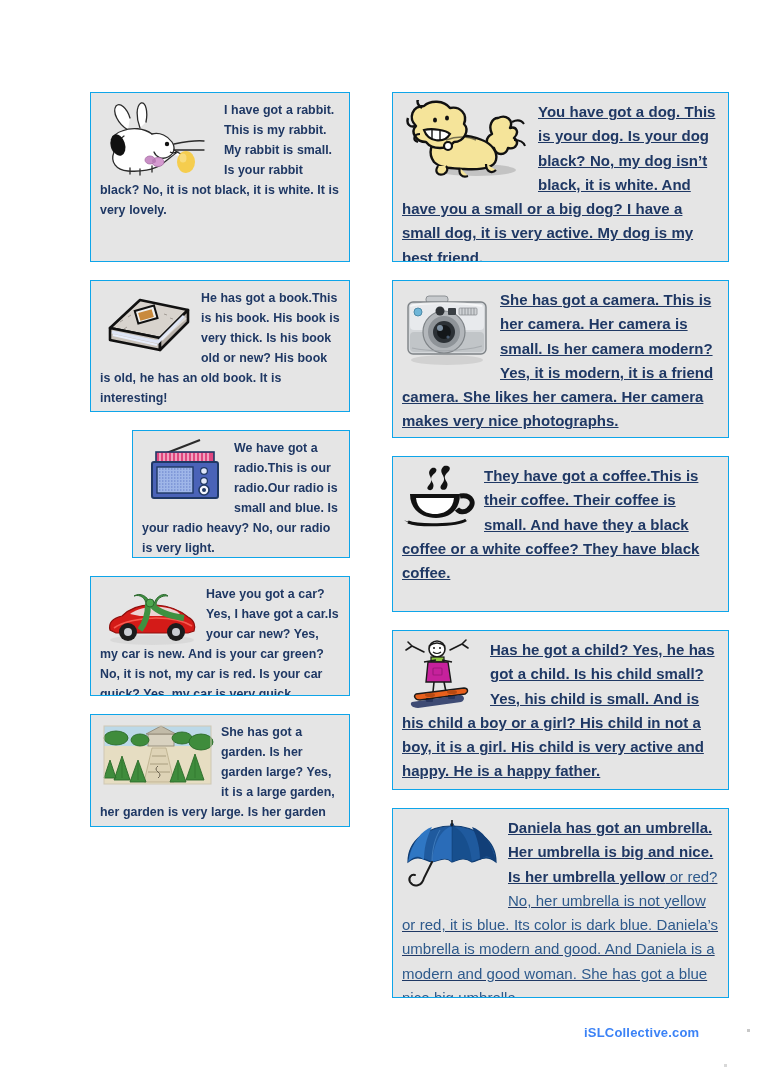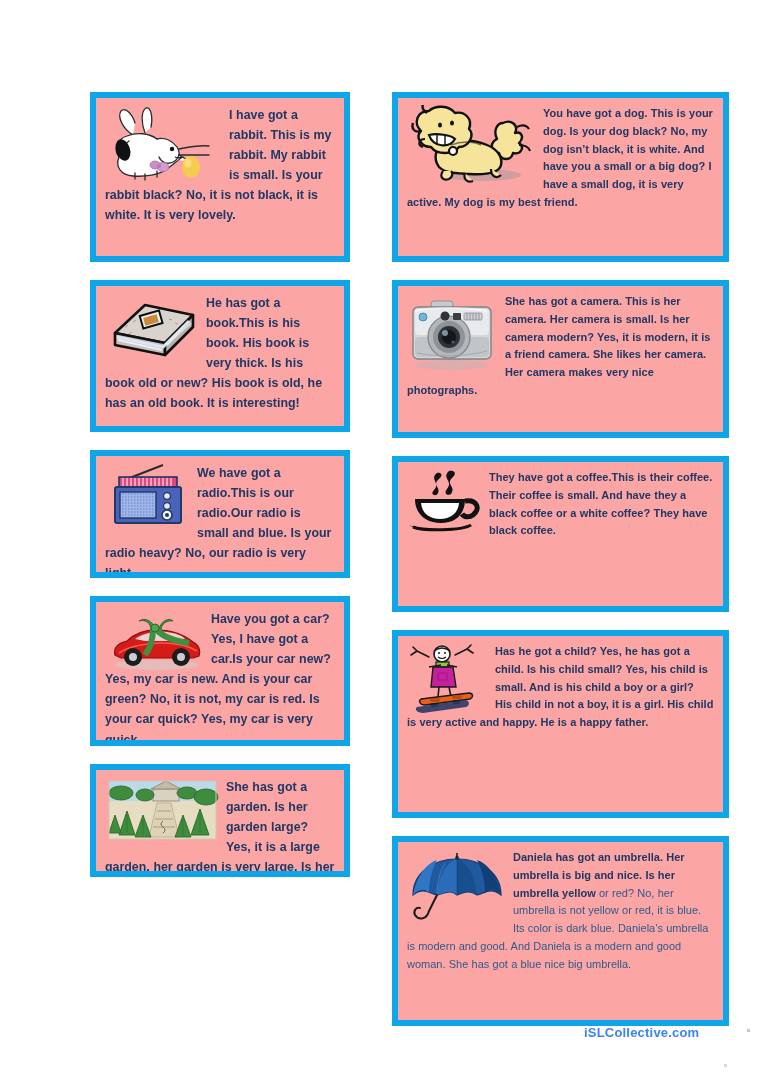--- a/index.html
+++ b/index.html
@@ -24,36 +24,36 @@
   
   .col {
     position: absolute;
     top: 92px;
   }
   .col-left  { left: 90px;  width: 260px; }
   .col-right { left: 392px; width: 337px; }
 
   
   .card {
-    border: 6px solid #0ea5e9;
-    background: #fca5a5;
+    border: 1px solid #0ea5e9;
+    background: #e5e5e5;
     box-sizing: border-box;
     margin-bottom: 18px;
     padding: 7px 9px 8px 9px;
     overflow: hidden;
   }
   .card-body {
     color: #1F3864;
     font-weight: bold;
     font-size: 12.4px;
     line-height: 1.62;
     text-align: left;
     word-spacing: 0.2px;
   }
-  .col-right .card-body { font-size: 11px; }
+  .col-right .card-body { font-size: 15px; text-decoration: underline; }
 
   
   .card-body .lead-bold { font-weight: bold; color: #1F3864; }
   .card-body .tail-regular {
     font-weight: normal;
     color: #2E5A8C;
   }
 
   
   .art {
@@ -121,40 +121,40 @@
             <ellipse cx="50" cy="60" rx="5" ry="4" fill="#c98fc6" stroke="#a86fa5" stroke-width="0.8"></ellipse>
             <circle cx="54" cy="61" r="2" fill="#b87ab5"></circle>
           </g>
           <ellipse cx="86" cy="62" rx="9" ry="11" fill="#f5cd4e"></ellipse>
           <ellipse cx="83" cy="58" rx="3.5" ry="4.5" fill="#f9e08a" opacity="0.8"></ellipse>
         </svg>
       </div>
       <div class="card-body">I have got a rabbit. This is my rabbit. My rabbit is small. Is your rabbit black? No, it is not black, it is white. It is very lovely.</div>
     </div>
 
-    <div class="card" style="height:152px;">
+    <div class="card" style="height:132px;">
       <div class="art" style="width:95px;height:72px;margin-bottom:-6px;">
         <svg width="95" height="72" viewBox="0 0 95 72">
           <path d="M10 40 L40 12 L88 22 L60 50 Z" fill="#d8d3cd" stroke="#111" stroke-width="2.6" stroke-linejoin="round"></path>
           <path d="M10 40 L10 52 L60 62 L60 50 Z" fill="#c9c3bc" stroke="#111" stroke-width="2.6" stroke-linejoin="round"></path>
           <path d="M60 50 L60 62 L88 34 L88 22 Z" fill="#b9b2ab" stroke="#111" stroke-width="2.6" stroke-linejoin="round"></path>
           <path d="M12 44 L58 54 L84 28" fill="none" stroke="#dde4f4" stroke-width="3"></path>
           <path d="M13 47 L57 57" stroke="#e8eefb" stroke-width="2.2" fill="none"></path>
           <rect x="36" y="20" width="20" height="13" fill="#f0f0ef" stroke="#111" stroke-width="2" transform="rotate(-16 46 26)"></rect>
           <rect x="39" y="23" width="14" height="8" fill="#c98a3d" transform="rotate(-16 46 27)"></rect>
           <g stroke="#8d867f" stroke-width="1" opacity="0.7">
             <path d="M20 34 l3 -2 M28 29 l3 -2 M64 26 l3 1 M70 30 l3 1 M24 41 l3 -2"></path>
           </g>
           <path d="M62 52 C66 48 74 40 86 30" stroke="#fff" stroke-width="2" fill="none" opacity="0.5"></path>
         </svg>
       </div>
       <div class="card-body">He has got a book.This is his book. His book is very thick. Is his book old or new? His book is old, he has an old book. It is interesting!</div>
     </div>
 
-    <div class="card" style="height:128px;">
+    <div class="card" style="height:128px;margin-left:42px;">
       <div class="art" style="width:86px;height:66px;margin-bottom:-4px;">
         <svg width="86" height="66" viewBox="0 0 86 66">
           <path d="M22 16 L58 2" stroke="#2b2b2b" stroke-width="2" fill="none"></path>
           <rect x="14" y="14" width="58" height="10" fill="#e0467f" stroke="#1f3864" stroke-width="1.6"></rect>
           <g stroke="#ffffff" stroke-width="1">
             <path d="M18 15 v8 M22 15 v8 M26 15 v8 M30 15 v8 M34 15 v8 M38 15 v8 M42 15 v8 M46 15 v8 M50 15 v8 M54 15 v8 M58 15 v8 M62 15 v8 M66 15 v8"></path>
           </g>
           <rect x="10" y="24" width="66" height="36" rx="2" fill="#4a63b8" stroke="#1f3864" stroke-width="2"></rect>
           <rect x="15" y="29" width="36" height="26" fill="#9fb6e8" stroke="#1f3864" stroke-width="1.4"></rect>
           <g fill="#4a63b8" opacity="0.85">
@@ -162,21 +162,21 @@
           </g>
           <circle cx="62" cy="33" r="3.4" fill="#dfe7f8" stroke="#1f3864" stroke-width="1.2"></circle>
           <circle cx="62" cy="43" r="3.4" fill="#dfe7f8" stroke="#1f3864" stroke-width="1.2"></circle>
           <circle cx="62" cy="52" r="5" fill="#f2f5fc" stroke="#1f3864" stroke-width="1.6"></circle>
           <circle cx="62" cy="52" r="2" fill="#1f3864"></circle>
         </svg>
       </div>
       <div class="card-body">We have got a radio.This is our radio.Our radio is small and blue. Is your radio heavy? No, our radio is very light.</div>
     </div>
 
-    <div class="card" style="height:150px;">
+    <div class="card" style="height:120px;">
       <div class="art" style="width:100px;height:64px;margin-bottom:-4px;">
         <svg width="100" height="64" viewBox="0 0 100 64">
           <ellipse cx="52" cy="56" rx="42" ry="5" fill="#cfcfcf" opacity="0.55"></ellipse>
           <path d="M10 46 C8 38 14 34 22 32 C30 24 42 20 56 21 C70 22 80 26 88 33 C94 36 96 42 94 47 L88 49 L16 49 Z" fill="#d41b18" stroke="#8e0f0d" stroke-width="1.2"></path>
           <path d="M30 30 C38 24 50 22 62 23 C70 24 76 26 80 30 L68 32 L40 32 Z" fill="#f0f2f5" opacity="0.85"></path>
           <path d="M14 44 C22 38 40 34 56 34 C72 34 84 37 92 42" fill="none" stroke="#ff6a5e" stroke-width="1.6" opacity="0.8"></path>
           <circle cx="28" cy="48" r="9" fill="#1c1c1c"></circle>
           <circle cx="28" cy="48" r="4" fill="#c9ccd2"></circle>
           <circle cx="76" cy="48" r="9" fill="#1c1c1c"></circle>
           <circle cx="76" cy="48" r="4" fill="#c9ccd2"></circle>
@@ -291,21 +291,21 @@
           <path d="M8 30 L58 30 C58 46 48 54 34 54 C20 54 8 46 8 30 Z" fill="#111"></path>
           <path d="M14 34 L52 34 C51 44 44 50 33 50 C22 50 15 44 14 34 Z" fill="#fff"></path>
           <path d="M58 32 C70 30 74 40 66 46 C62 49 57 48 55 45" fill="none" stroke="#111" stroke-width="5"></path>
           <path d="M2 56 C10 64 58 64 68 54 C60 62 12 62 2 56 Z" fill="#111"></path>
           <path d="M6 58 C16 62 54 62 64 56" fill="none" stroke="#111" stroke-width="3"></path>
         </svg>
       </div>
       <div class="card-body">They have got a coffee.This is their coffee. Their coffee is small. And have they a black coffee or a white coffee? They have black coffee.</div>
     </div>
 
-    <div class="card" style="height:188px;">
+    <div class="card" style="height:160px;">
       <div class="art" style="width:82px;height:70px;margin-bottom:-4px;">
         <svg width="82" height="70" viewBox="0 0 82 70">
           <g stroke="#1a1a1a" stroke-width="1.6" fill="none" stroke-linecap="round">
             <path d="M22 14 L10 8 M10 8 L4 12 M10 8 L6 4"></path>
             <path d="M48 12 L60 6 M60 6 L66 10 M60 6 L64 2"></path>
           </g>
           <circle cx="35" cy="11" r="8" fill="#ffffff" stroke="#1a1a1a" stroke-width="1.6"></circle>
           <g fill="#1a1a1a">
             <circle cx="32" cy="10" r="1"></circle>
             <circle cx="38" cy="10" r="1"></circle>

